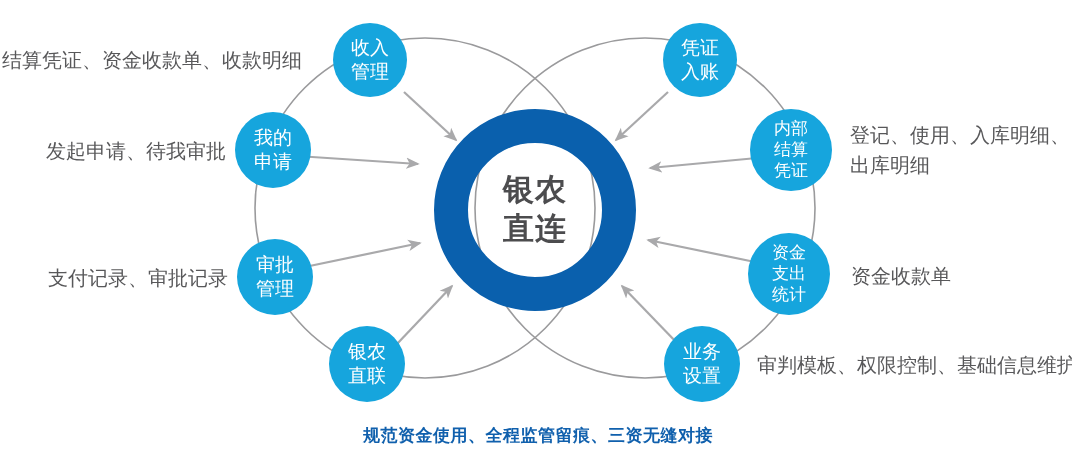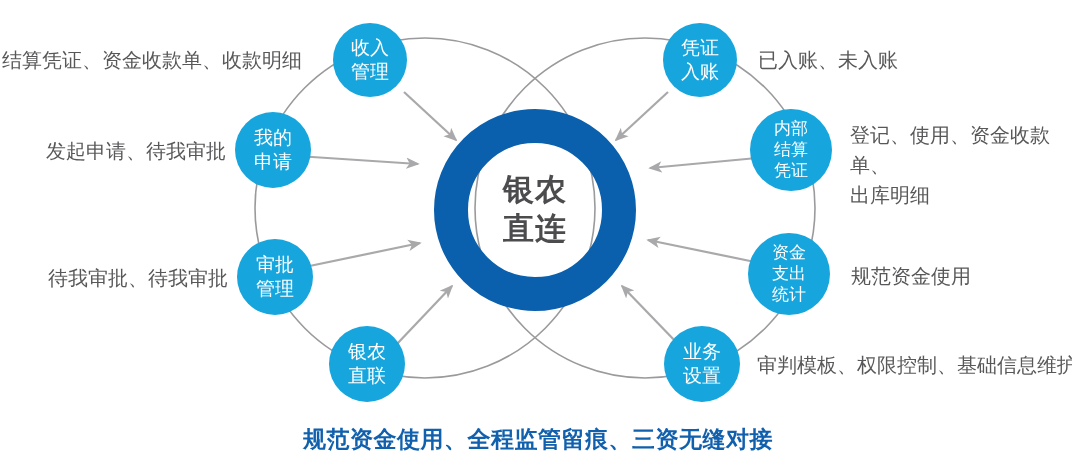--- a/index.html
+++ b/index.html
@@ -55,21 +55,21 @@
   .desc-left {
     text-align: left;
   }
   .caption {
     position: absolute;
     left: 4px;
     right: 0;
     top: 424px;
     text-align: center;
     color: #1060ad;
-    font-size: 23px;
+    font-size: 17px;
     font-weight: 700;
     letter-spacing: 0.5px;
     font-family: Liberation Mono, monospace;
   }
 </style>
 </head>
 <body>
 
 <div id="stage">
 
@@ -151,27 +151,26 @@
       <circle cx="702" cy="364" r="38" fill="#16a5dd"></circle>
       <text class="node-label" x="702" y="353">业务</text>
       <text class="node-label" x="702" y="377">设置</text>
     </g>
   </svg>
 
   <div class="desc-text desc-left" style="left:2px; top:45px; width:300px;">结算凭证、资金收款单、收款明细</div>
 
   <div class="desc-text desc-left" style="left:46px; top:136px; width:200px;">发起申请、待我审批</div>
 
-  <div class="desc-text desc-left" style="left:48px; top:263px; width:200px;">待我审批、待我审批</div>
+  <div class="desc-text desc-left" style="left:48px; top:263px; width:200px;">支付记录、审批记录</div>
 
 
-  <div class="desc-text desc-left" style="left:758px; top:45px; width:240px;">已入账、未入账</div>
 
-  <div class="desc-text desc-left" style="left:850px; top:120px; width:220px;">登记、使用、资金收款单、
+  <div class="desc-text desc-left" style="left:850px; top:120px; width:220px;">登记、使用、入库明细、
 出库明细</div>
 
-  <div class="desc-text desc-left" style="left:851px; top:261px; width:220px;">规范资金使用</div>
+  <div class="desc-text desc-left" style="left:851px; top:261px; width:220px;">资金收款单</div>
 
   <div class="desc-text desc-left" style="left:757px; top:350px; width:330px;">审判模板、权限控制、基础信息维护</div>
 
   <div class="caption">规范资金使用、全程监管留痕、三资无缝对接</div>
 
 </div>
 
 </body></html>

